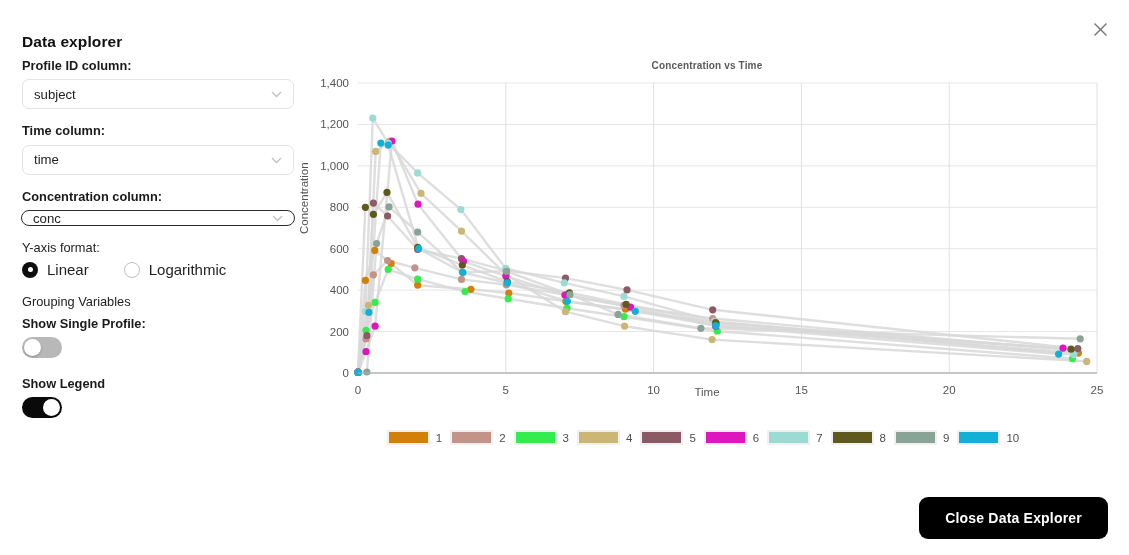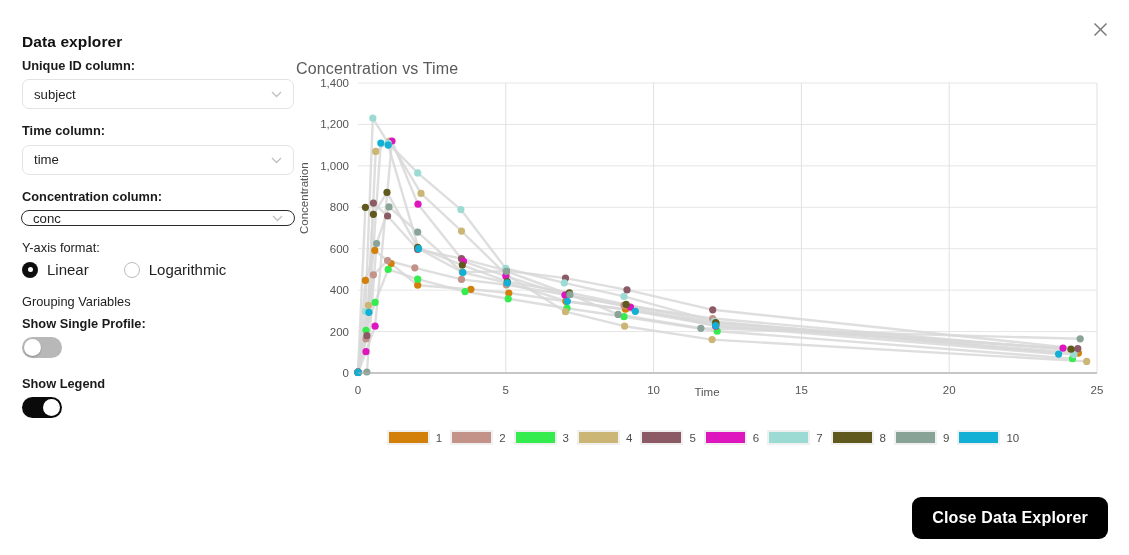--- a/index.html
+++ b/index.html
@@ -158,23 +158,23 @@
     left: 296px;
     top: 56px;
     width: 822px;
     height: 400px;
   }
   #chart-title {
     position: absolute;
     left: 0;
     right: 0;
     top: 4px;
-    text-align: left;
-    font-size: 16px;
-    font-weight: normal;
+    text-align: center;
+    font-size: 10px;
+    font-weight: bold;
     color: #5a5a5a;
     letter-spacing: .15px;
   }
   #plot-svg { position: absolute; left: 0; top: 0; }
   #y-axis-title {
     position: absolute;
     left: 2px;
     top: 178px;
     font-size: 11.5px;
     color: #555;
@@ -225,43 +225,43 @@
   
   #close-btn {
     position: absolute;
     right: 21px;
     bottom: 16px;
     background: #000;
     color: #fff;
     border: none;
     border-radius: 9px;
     height: 42px;
-    padding: 0 20px;
-    font-size: 16px;
+    padding: 0 26px;
+    font-size: 14px;
     font-weight: bold;
     font-family: "Liberation Sans", sans-serif;
     cursor: pointer;
     letter-spacing: .2px;
   }
 </style>
 </head>
 <body>
 
 <div id="modal-title">Data explorer</div>
 
 <div id="close-x" title="Close">
   <svg width="15" height="15" viewBox="0 0 15 15">
     <line x1="1.5" y1="1.5" x2="13.5" y2="13.5" stroke="#777" stroke-width="1.4"></line>
     <line x1="13.5" y1="1.5" x2="1.5" y2="13.5" stroke="#777" stroke-width="1.4"></line>
   </svg>
 </div>
 
 <div id="controls">
 
-  <div class="ctrl-label">Unique ID column:</div>
+  <div class="ctrl-label">Profile ID column:</div>
   <div class="select-box">
     <span>subject</span>
     <span class="chev">
       <svg width="13" height="13" viewBox="0 0 13 13">
           <polyline points="2,4.5 6.5,9 11,4.5" fill="none" stroke="currentColor" stroke-width="1.3"></polyline>
         </svg>
     </span>
   </div>
 
   <div class="ctrl-label">Time column:</div>

